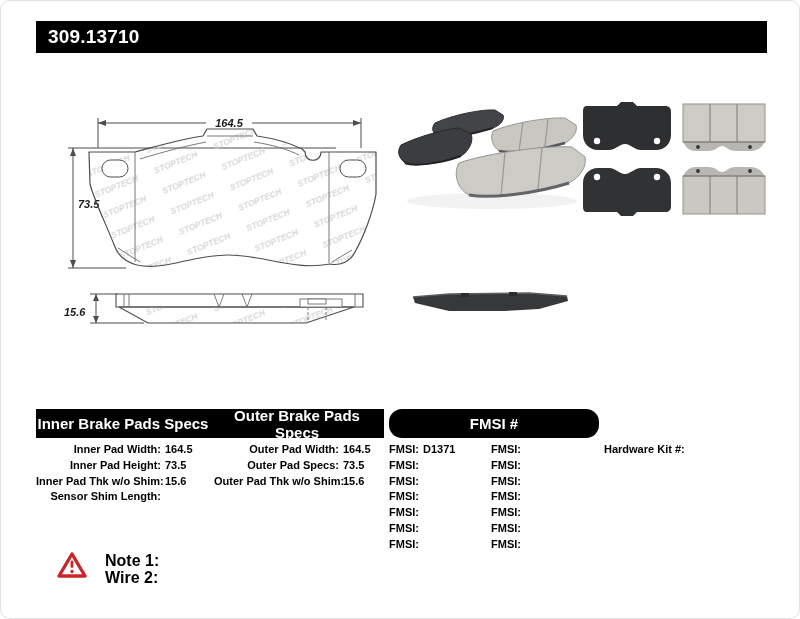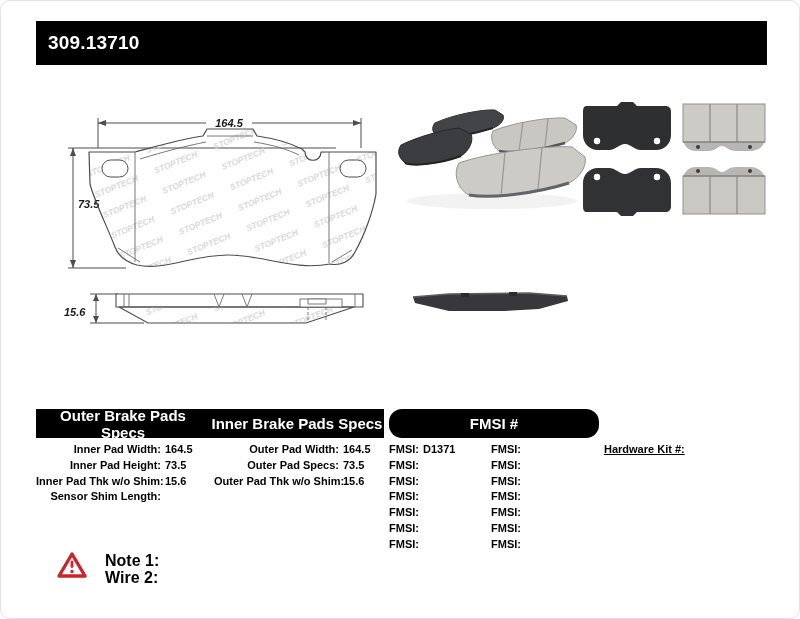--- a/index.html
+++ b/index.html
@@ -3,21 +3,21 @@
 <meta charset="utf-8">
 <style>
   html,body{margin:0;padding:0;background:#fff;}
   .page{
     position:relative;width:800px;height:619px;background:#fff;
     font-family:"Liberation Sans",sans-serif;color:#000;
     border:1px solid #e2e2e2;border-radius:10px;overflow:hidden;box-sizing:border-box;
   }
   
   .titlebar{
-    position:absolute;left:35px;top:20px;width:731px;height:44px;background:#000;
+    position:absolute;left:35px;top:20px;width:731px;height:32px;background:#000;
     color:#fff;display:flex;align-items:center;justify-content:space-between;
     padding:12px 12px;box-sizing:border-box;font-weight:bold;font-size:19px;letter-spacing:.2px;
   }
   
   .hdr{
     position:absolute;top:408px;height:29px;background:#000;color:#fff;
     display:flex;align-items:center;justify-content:center;
     font-weight:bold;font-size:15px;box-sizing:border-box;
   }
   .hdr-specs{left:35px;width:348px;}
@@ -26,21 +26,21 @@
   .hdr-related{left:603px;width:164px;}
   
   .col{position:absolute;top:441px;font-size:11px;font-weight:bold;line-height:15.8px;}
   .row{display:flex;}
   .lbl{display:block;text-align:right;white-space:nowrap;}
   .val{margin-left:4px;white-space:nowrap;}
   .col-inner{left:35px;}  .col-inner .lbl{width:125px;}
   .col-outer{left:213px;} .col-outer .lbl{width:125px;}
   .col-fmsi-l{left:388px;} .col-fmsi-l .lbl{width:30px;}
   .col-fmsi-r{left:468px;} .col-fmsi-r .lbl{width:52px;}
-  .col-related{left:603px;} .col-related .lbl{text-align:left;text-decoration:underline;}
+  .col-related{left:603px;} .col-related .lbl{text-align:left;}
   
   .notes{position:absolute;left:104px;top:551px;font-size:16px;font-weight:bold;line-height:17px;}
   .warn{position:absolute;left:56px;top:550px;width:30px;height:28px;}
   
   .abs{position:absolute;}
   svg text.dim{font-family:"Liberation Sans",sans-serif;font-size:11px;font-weight:bold;font-style:italic;fill:#1a1a1a;}
 </style>
 </head>
 <body>
 
@@ -189,22 +189,22 @@
   </svg>
 
   <svg class="abs" style="left:408px;top:284px;" width="162" height="34" viewBox="0 0 162 34">
     <path d="M 4,12 L 40,9 L 120,8 L 158,11 L 159,16 L 130,24 L 95,26 L 40,26 L 6,18 Z" fill="#37383a"></path>
     <path d="M 4,12 L 40,9 L 120,8 L 158,11" fill="none" stroke="#5d5e60" stroke-width="1.3"></path>
     <rect x="52" y="8" width="8" height="4" fill="#2b2c2e"></rect>
     <rect x="100" y="7" width="8" height="4" fill="#2b2c2e"></rect>
   </svg>
 
   <div class="hdr hdr-specs">
+    <span>Inner Brake Pads Specs</span>
     <span>Outer Brake Pads Specs</span>
-    <span>Inner Brake Pads Specs</span>
   </div>
   <div class="hdr hdr-fmsi">
     <span>FMSI #</span>
   </div>
 
   <div class="col col-inner">
     <div class="row">
       <span class="lbl">Inner Pad Width:</span>
       <span class="val">164.5</span>
     </div>

